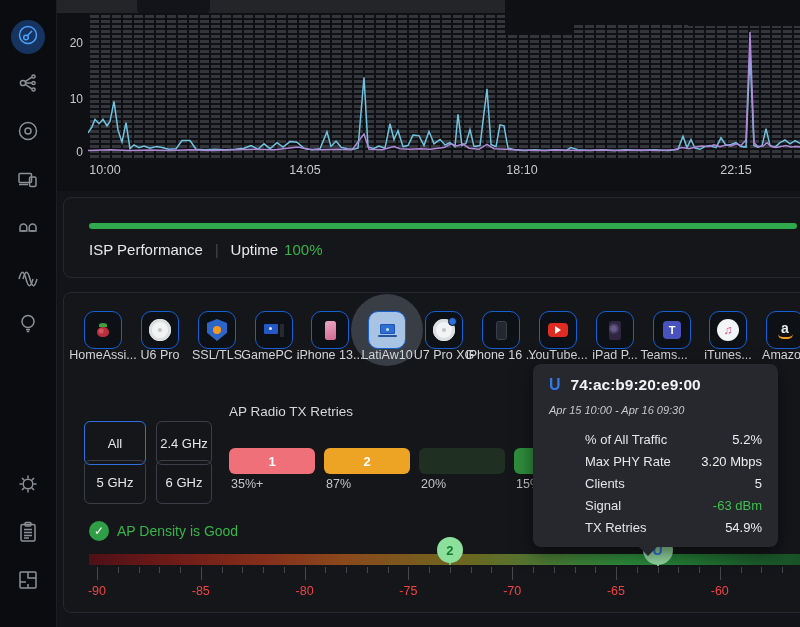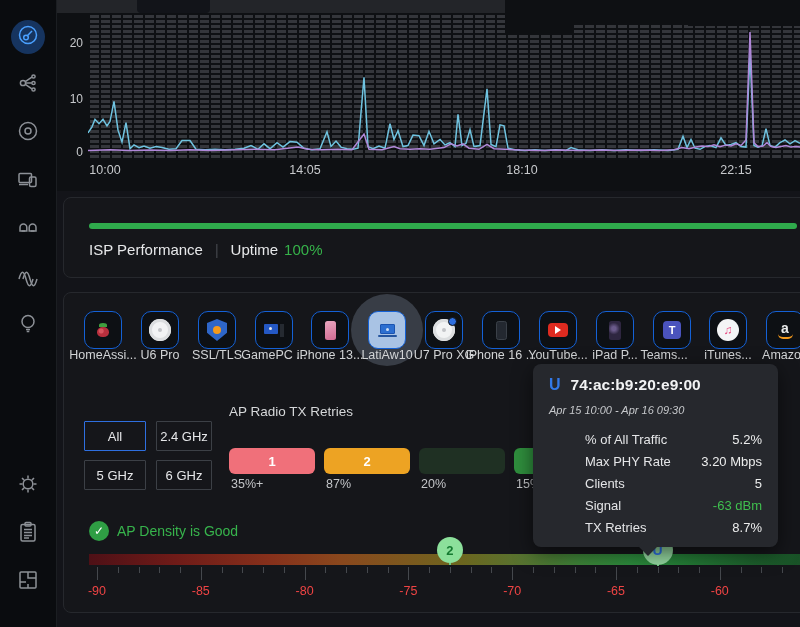--- a/index.html
+++ b/index.html
@@ -51,21 +51,21 @@
   .dev-tile { position:absolute; top:18px; width:38px; height:38px; border-radius:10px;
     border:1.5px solid #1461d6; background:#0d1014; display:flex; align-items:center;
     justify-content:center; cursor:pointer; z-index:2; }
   .dev-tile.selected { background:#a9c3e4; }
   .dev-glow { position:absolute; width:72px; height:72px; border-radius:50%;
     background:#383d46; top:1px; z-index:1; }
   .dev-label { position:absolute; top:55px; font-size:12.5px; color:#d2d4d6;
     transform:translateX(-50%); white-space:nowrap; z-index:2; }
 
   
-  .band-btn { position:absolute; height:30px; border-radius:1px; border:1px solid #3c4046;
+  .band-btn { position:absolute; height:44px; border-radius:6px; border:1px solid #3c4046;
     background:transparent; color:#e6e7e9; font-size:13px; display:flex; align-items:center;
     justify-content:center; cursor:pointer; font-family:"Liberation Sans",sans-serif; }
   .band-btn.selected { border:1px solid #2e6fe0; }
 
   .txr-title { position:absolute; left:165px; top:111px; font-size:13.5px; color:#d5d7d9; }
   .txr-seg { position:absolute; top:155px; width:86px; height:26px; border-radius:6px;
     color:#fff; font-size:13px; font-weight:bold; display:flex; align-items:center; justify-content:center; }
   .txr-pct { position:absolute; top:184px; font-size:12.5px; color:#c3c5c8; }
 
   
@@ -440,19 +440,19 @@
         <div class="tt-row">
           <span class="lbl">Clients</span>
           <span class="val">5</span>
         </div>
         <div class="tt-row">
           <span class="lbl">Signal</span>
           <span class="val" style="color: rgb(63, 191, 78);">-63 dBm</span>
         </div>
         <div class="tt-row">
           <span class="lbl">TX Retries</span>
-          <span class="val">8.7%</span>
+          <span class="val">54.9%</span>
         </div>
       </div>
     <div class="tt-caret"></div>
   </div>
 
 </div>
 
 </body></html>

